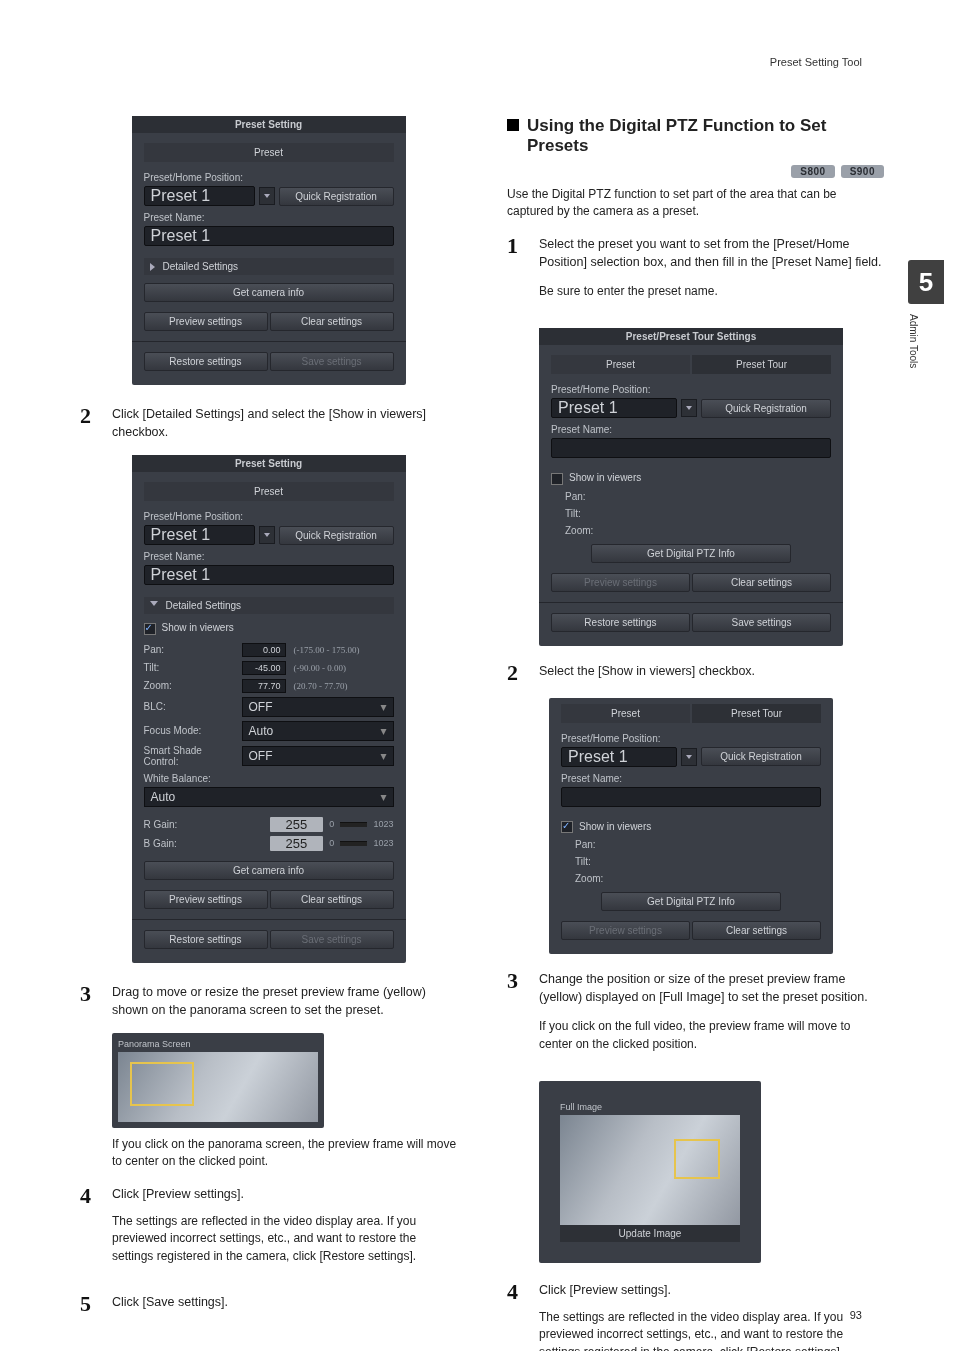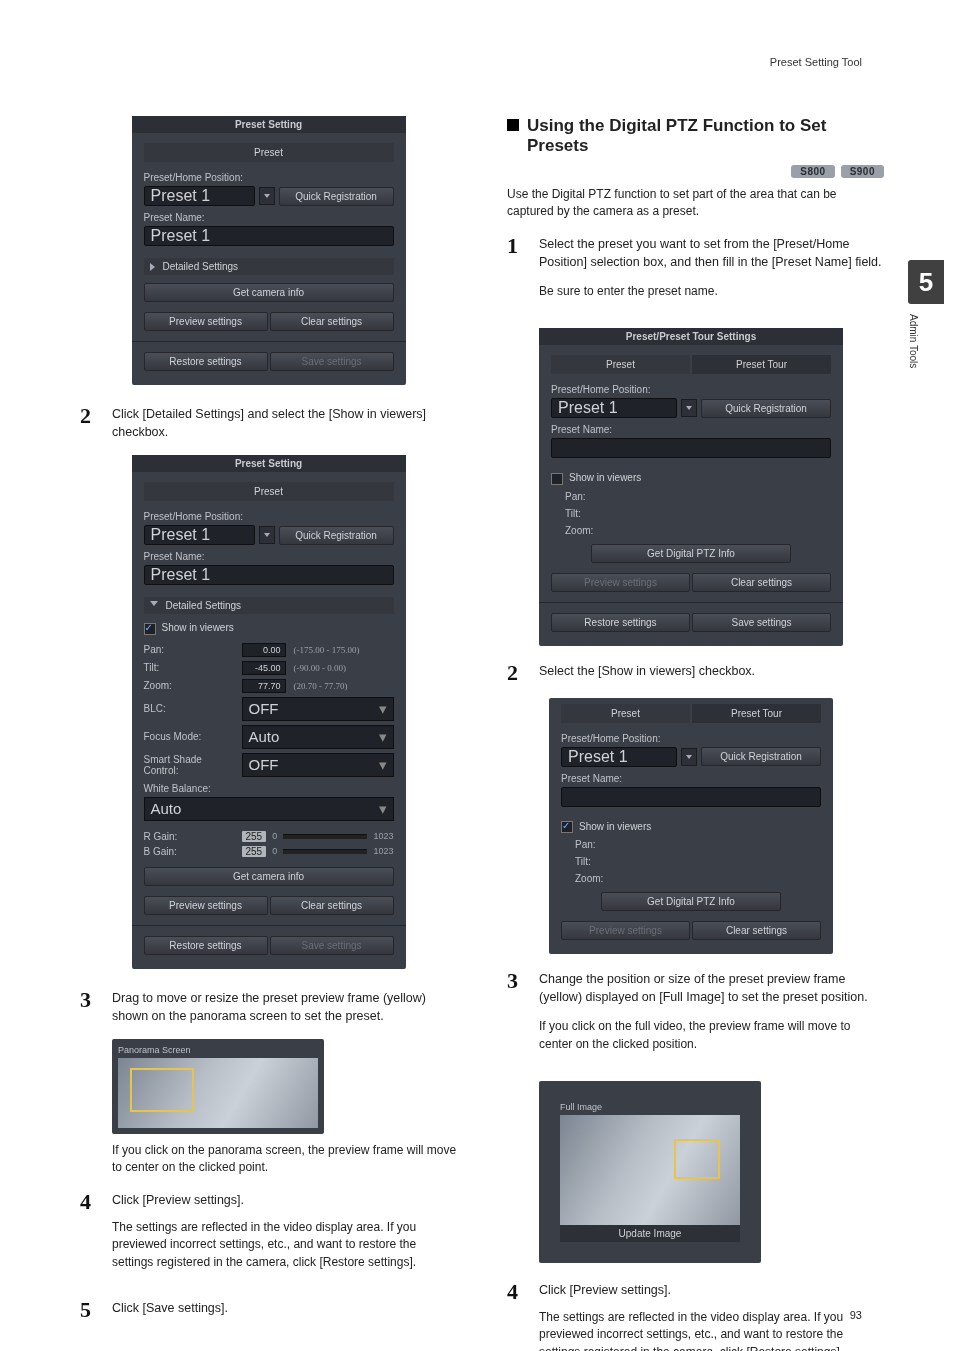--- a/index.html
+++ b/index.html
@@ -12,33 +12,33 @@
   .tablike{background:#34373e;text-align:center;padding:4px 0;margin:0 0 10px;font-size:10px;}
   .tabrow{display:flex;gap:2px;margin:0 0 10px;}
   .tabrow .tab{flex:1;background:#34373e;text-align:center;padding:4px 0;}
   .tabrow .tab.alt{background:#2d3036;}
   .lbl{font-size:10px;margin:6px 0 3px;color:#bfc3c9;}
   .fakeinput{background:#1f2228;border:1px solid #0e0f12;border-radius:2px;padding:2px 6px;font-size:16px;color:#cfd2d7;height:14px;line-height:14px;}
   .row{display:flex;align-items:center;gap:8px;margin:4px 0;}
   .row .k{flex:0 0 90px;color:#bfc3c9;}
   .vbox{background:#1f2228;border:1px solid #0e0f12;padding:1px 4px;font-size:9px;color:#cfd2d7;min-width:34px;text-align:right;}
   .rng{color:#9aa0a9;font-size:9px;font-family:Liberation Serif, serif;}
-  .sel{background:#1f2228;border:1px solid #0e0f12;padding:2px 6px;font-size:15px;color:#cfd2d7;display:flex;justify-content:space-between;align-items:flex-start;}
+  .sel{background:#1f2228;border:1px solid #0e0f12;padding:2px 6px;font-size:12px;color:#cfd2d7;display:flex;justify-content:space-between;align-items:flex-start;}
   .sel .dd{color:#888;}
   .btn{background:linear-gradient(#4a4e56,#34373e);border:1px solid #25272d;border-radius:2px;text-align:center;padding:3px 8px;font-size:10px;color:#d0d3d8;}
   .btn.wide{display:block;}
   .btnrow{display:flex;gap:2px;margin-top:10px;}
   .btnrow .btn{flex:1;}
   .chk{display:inline-block;width:10px;height:10px;border:1px solid #777;background:#1f2228;margin-right:6px;vertical-align:middle;position:relative;}
   .chk.on::after{content:"✓";position:absolute;left:0;top:-2px;font-size:10px;color:#7fb2ff;}
   .expand{display:flex;align-items:center;background:#34373e;padding:3px 6px;margin:8px 0;}
   .expand .arrow{width:0;height:0;border-top:4px solid transparent;border-bottom:4px solid transparent;border-left:5px solid #aab;display:inline-block;margin-right:8px;}
   .expand.down .arrow{border-left:4px solid transparent;border-right:4px solid transparent;border-top:5px solid #aab;}
   .slider{display:flex;align-items:center;gap:6px;}
-  .slider .val{background:#b0b4bb;color:#222;font-size:10px;padding:0 4px;border-radius:1px;}
+  .slider .val{background:#b0b4bb;color:#222;font-size:13px;padding:0 16px;border-radius:1px;margin-left:28px;}
   .slider .track{flex:1;height:4px;background:#222;border-top:1px solid #111;position:relative;}
   .slider .end{font-size:9px;color:#9aa0a9;}
   .hr{height:1px;background:#24262c;margin:10px -12px;}
   .step{display:flex;gap:14px;margin:14px 0;align-items:flex-start;}
   .step .num{font:bold 22px/22px Georgia,serif;width:18px;color:#111;}
   .step .body{flex:1;font-size:12.5px;line-height:1.45;}
   .photo{background:#3a3e46;padding:6px;border-radius:2px;display:inline-block;}
   .photo .inner{width:200px;height:86px;background:linear-gradient(120deg,#7b8591 0%,#b8bec6 40%,#cbd1d8 60%,#9298a2 100%);position:relative;}
   .photo .inner .frame{position:absolute;border:2px solid #e6c44d;}
   .photo .cap{font-size:9px;color:#bfc3c9;margin-bottom:3px;}

